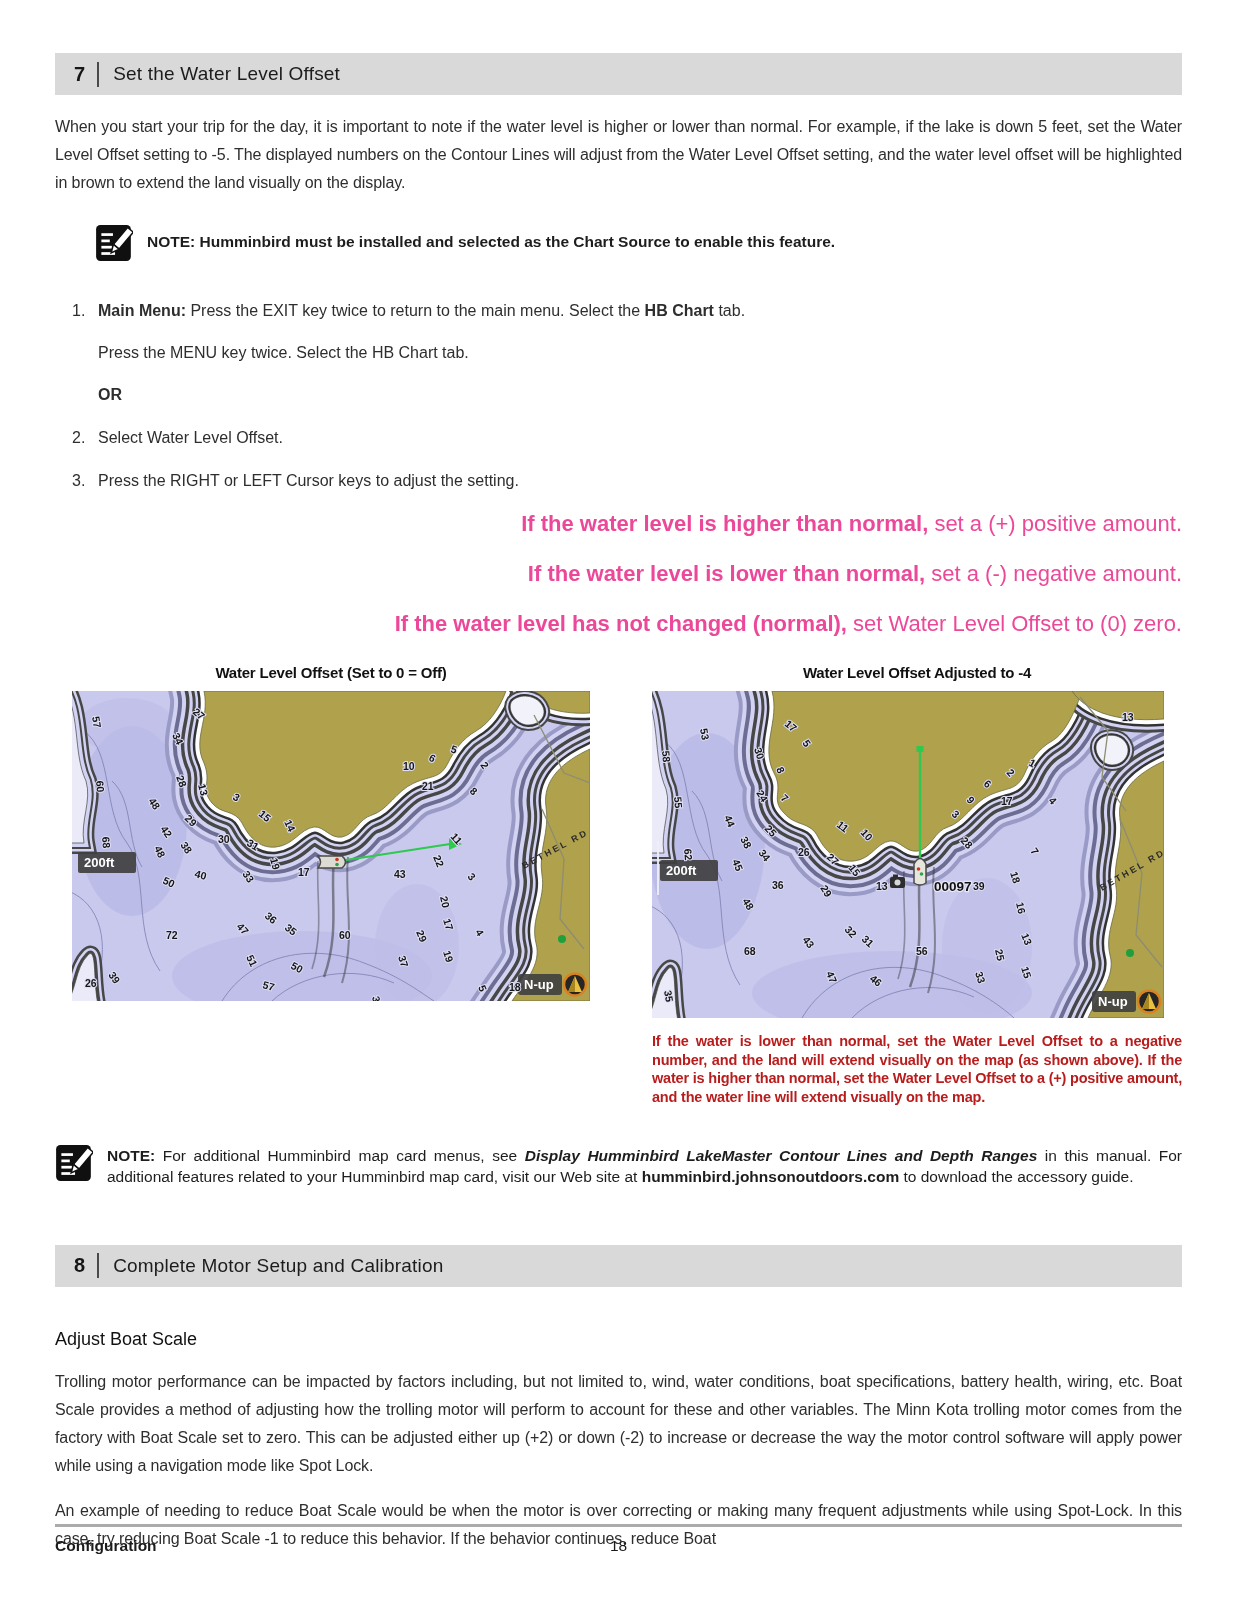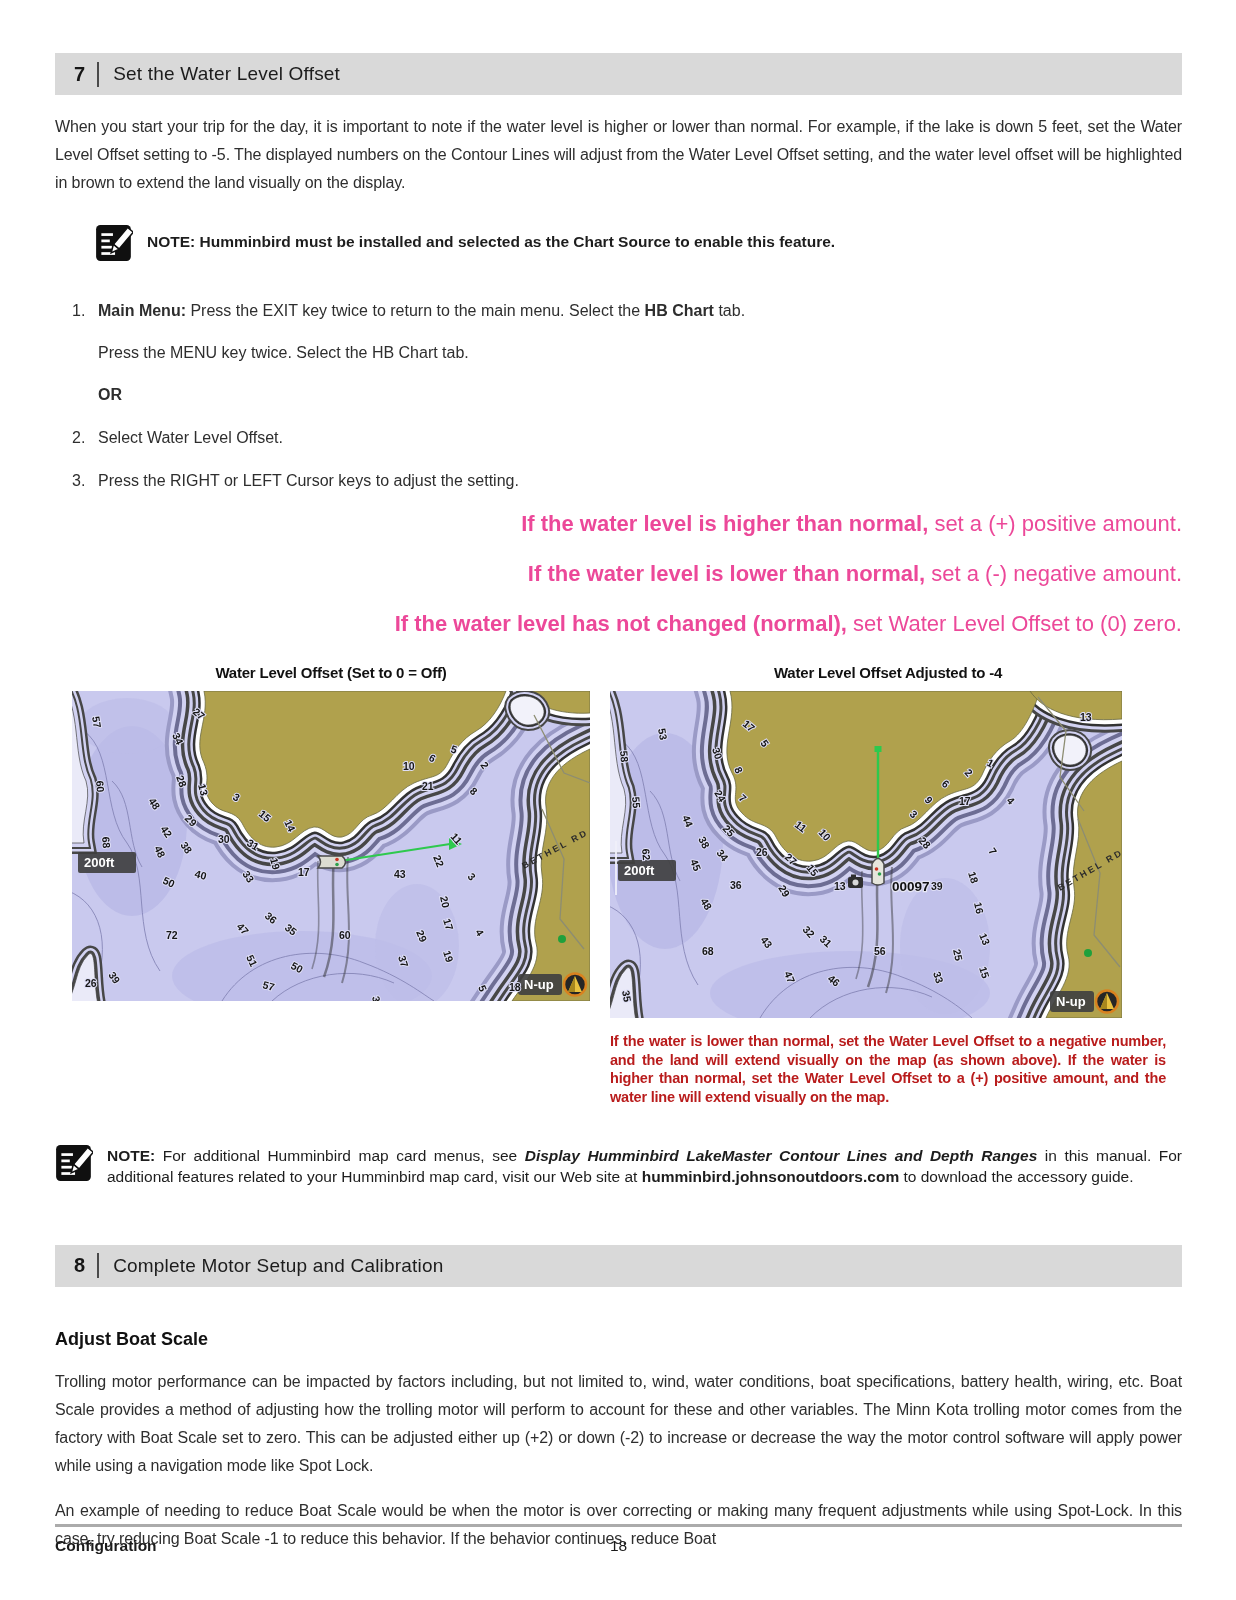--- a/index.html
+++ b/index.html
@@ -23,27 +23,27 @@
   .b{font-weight:700;}
   .bi{font-weight:700;font-style:italic;}
   
   .steps{margin-top:34px;margin-left:17px;}
   .steprow{display:flex;font-size:16px;line-height:28px;color:#2e2e2e;}
   .stepnum{flex:0 0 26px;}
   .stepbody{flex:1;}
   .mt14{margin-top:14px;} .mt16{margin-top:15px;}
   .sub{margin-left:43px;font-size:22px;line-height:28px;color:#ec4899;margin-top:15px;text-align:right;}
   
-  .figures{display:flex;gap:20px;margin-left:17px;margin-top:26px;}
+  .figures{display:flex;gap:46px;margin-left:17px;margin-top:26px;}
   .figcol{display:flex;flex-direction:column;}
   .figcap{font-weight:700;font-size:15px;color:#111;text-align:center;margin-bottom:10px;letter-spacing:-.2px;}
   .mapframe{line-height:0;}
   .explain{margin-top:14px;font-weight:700;font-size:14.5px;line-height:18.5px;text-align:justify;color:#b91c1c;letter-spacing:-.2px;}
   
-  .subhead{margin-top:42px;font-weight:700;font-size:18px;color:#111;}
+  .subhead{margin-top:42px;font-weight:400;font-size:18px;color:#111;}
   
   .footer{position:absolute;left:55px;right:54px;top:1524px;}
   .footrule{height:3px;background:#ababab;}
   .footrow{display:flex;margin-top:10px;font-size:15.5px;color:#1b1b1b;}
   .footleft{flex:1;font-weight:600;}
   .footpage{flex:1;text-align:center;font-weight:400;}
   .footright{flex:1;}
   
   .ct{fill:none;}
   .k1{stroke:#9a9ac6;} .k2{stroke:#d2d2f2;} .k3{stroke:#6d6d94;}
@@ -275,21 +275,21 @@
                 <text x="371" y="261" transform="rotate(72 371 261)" class="depth">19</text>
                 <text x="403" y="241" transform="rotate(58 403 241)" class="depth">4</text>
                 <text x="395" y="186" transform="rotate(48 395 186)" class="depth">3</text>
                 <text x="406" y="296" transform="rotate(68 406 296)" class="depth">5</text>
                 <text x="437" y="300" class="depth">18</text>
               </g>
           </svg>
         </div>
       </div>
 
-      <div class="figcol" style="width:556px;">
+      <div class="figcol" style="width:556px;margin-left:16px;">
         <div class="figcap">Water Level Offset Adjusted to -4</div>
         <div class="mapframe">
           <svg viewBox="0 0 512 327" width="512" height="327">
             <defs>
               <path id="R1" d="M120,0 C128,30 108,55 122,82 C132,100 118,108 132,122 C144,136 158,130 166,146 C172,158 184,172 202,170 C220,168 224,152 238,150 C248,149 254,162 266,160 C280,157 282,140 296,136 C312,131 320,112 338,104 C356,96 364,100 372,84 C378,70 386,58 400,50 C414,42 424,18 430,0 Z"></path>
               <path id="R2" d="M512,70 C486,82 464,100 468,128 C472,152 460,172 464,196 C468,220 452,240 458,264 C464,286 446,304 436,327 L512,327 Z"></path>
               <path id="R3" d="M420,0 C432,18 460,32 512,28 L512,0 Z"></path>
               <path id="RR1" d="M-12,-10 C10,24 0,66 14,98 C20,118 8,140 12,162 L-12,162 Z"></path>
               <path id="RR2" d="M-10,337 C6,315 2,292 16,278 C26,268 20,315 28,337 Z"></path>
               <path id="RI1" d="M446,50 C452,42 468,42 474,52 C480,62 472,74 460,74 C448,74 440,58 446,50 Z"></path>

